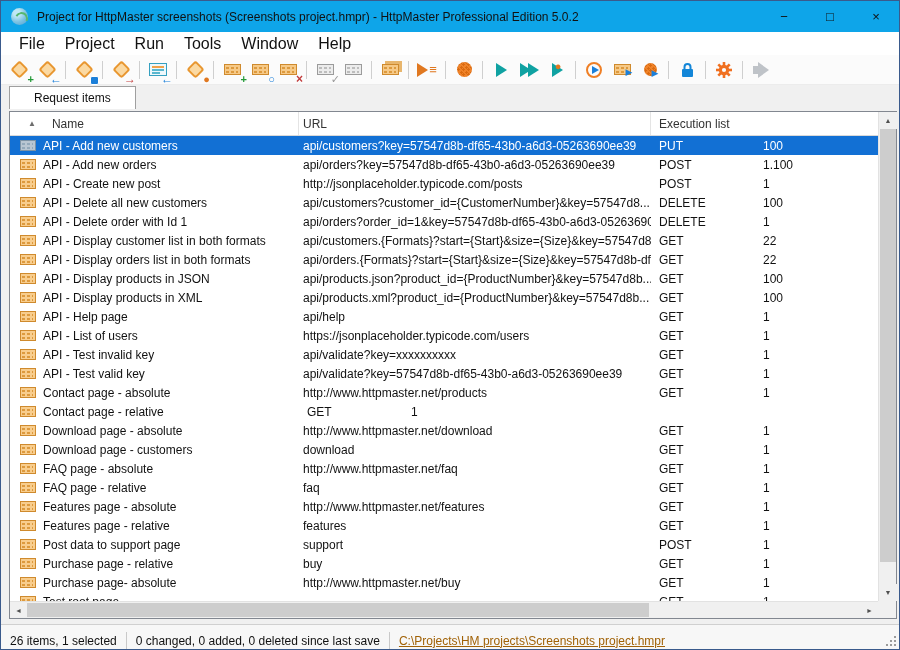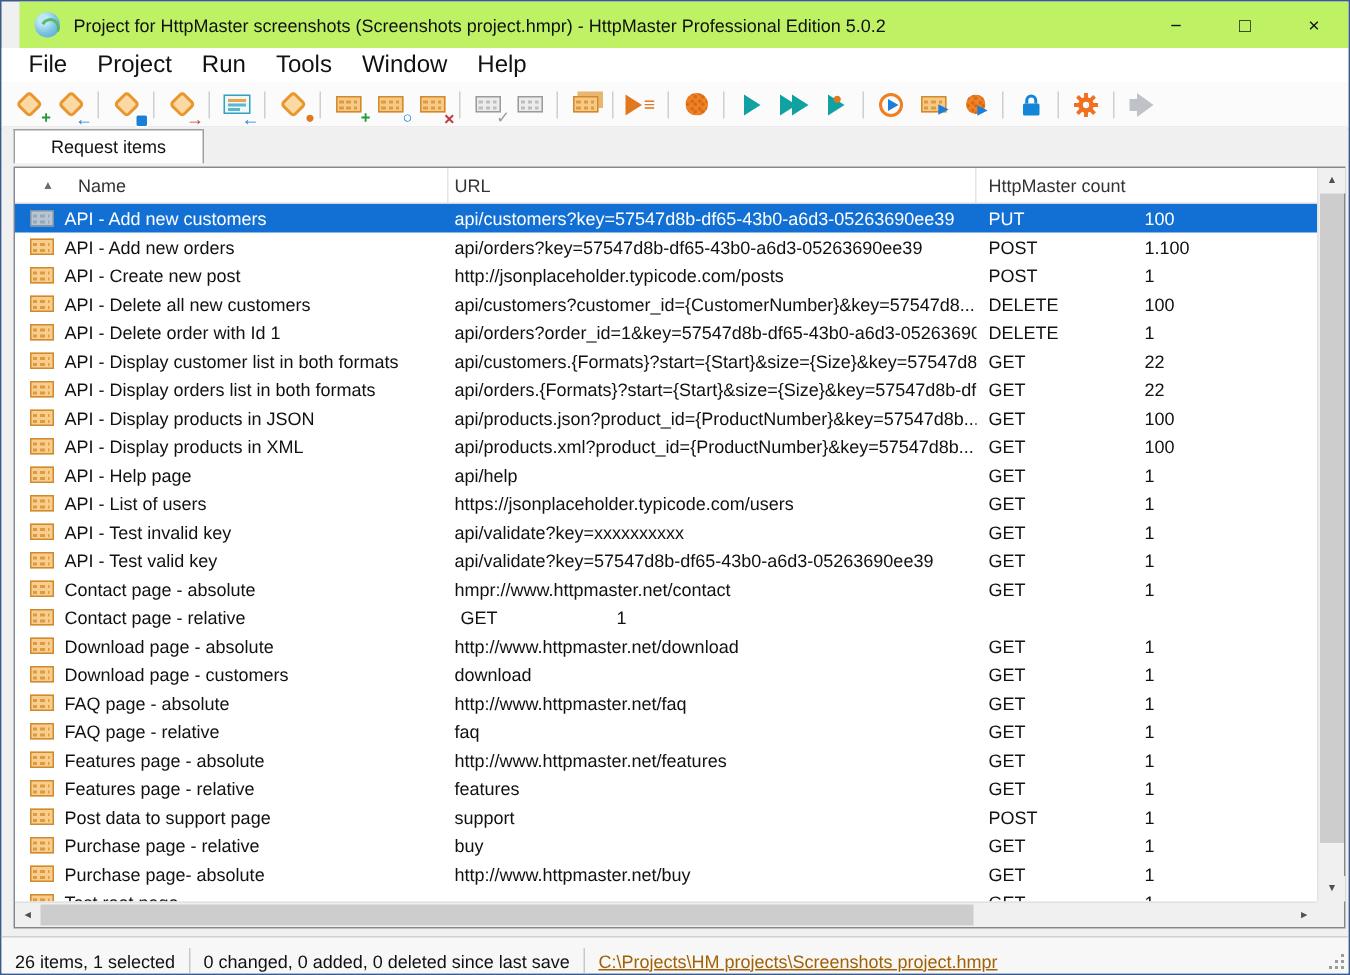--- a/index.html
+++ b/index.html
@@ -1,20 +1,20 @@
 <!DOCTYPE html>
 <html><head>
 <meta charset="utf-8">
 <style>
   html,body{margin:0;padding:0;background:#d7d7d7;}
   *{box-sizing:border-box;font-family:"Liberation Sans","DejaVu Sans",sans-serif;}
   .window{position:relative;width:900px;height:650px;background:#f0f0f0;border:1px solid #3a5a8c;overflow:hidden;}
 
   
-  .titlebar{position:absolute;top:0;left:12px;right:0;height:31px;background:#bef264;display:flex;align-items:center;}
+  .titlebar{position:absolute;top:0;left:0;right:0;height:31px;background:#0ea5e9;display:flex;align-items:center;}
   .app-icon{width:17px;height:17px;border-radius:50%;margin:0 9px 0 10px;
     background:radial-gradient(circle at 35% 30%,#bfe8f5 0 20%,#7cc2e2 55%,#4f9ecf 100%);position:relative;flex:0 0 auto;}
   .app-icon:before{content:"";position:absolute;left:4px;top:4px;width:9px;height:9px;border-radius:50%;
     border:2px solid #57b86f;border-left-color:transparent;border-bottom-color:transparent;transform:rotate(-20deg);}
   .title-text{font-size:12px;color:#111;white-space:nowrap;overflow:hidden;flex:1 1 auto;}
   .win-controls{display:flex;height:100%;flex:0 0 auto;}
   .win-btn{width:46px;height:100%;display:flex;align-items:center;justify-content:center;font-size:13px;color:#111;background:none;border:0;padding:0;}
 
   
   .menubar{position:absolute;top:31px;left:0;right:0;height:23px;background:#ffffff;display:flex;align-items:center;padding-left:8px;}
@@ -286,21 +286,21 @@
   </div>
 
   <div class="main">
     <div class="table">
       <div class="thead">
         <span class="th th-name">
           <span class="sort-tri">▲</span>
           <span>Name</span>
         </span>
         <span class="th th-url">URL</span>
-        <span class="th th-count">HttpMaster count</span>
+        <span class="th th-count">Execution list</span>
       </div>
       <div class="tbody" id="tbody">
           <div class="trow sel">
             <span class="c-name">
               <span class="row-icon"></span>
               <span class="nm">API - Add new customers</span>
             </span>
             <span class="c-url">api/customers?key=57547d8b-df65-43b0-a6d3-05263690ee39</span>
             <span class="c-method">PUT</span>
             <span class="c-count">100</span>
@@ -411,21 +411,21 @@
             </span>
             <span class="c-url">api/validate?key=57547d8b-df65-43b0-a6d3-05263690ee39</span>
             <span class="c-method">GET</span>
             <span class="c-count">1</span>
           </div>
           <div class="trow">
             <span class="c-name">
               <span class="row-icon"></span>
               <span class="nm">Contact page - absolute</span>
             </span>
-            <span class="c-url">hmpr://www.httpmaster.net/contact</span>
+            <span class="c-url">http://www.httpmaster.net/products</span>
             <span class="c-method">GET</span>
             <span class="c-count">1</span>
           </div>
           <div class="trow">
             <span class="c-name">
               <span class="row-icon"></span>
               <span class="nm">Contact page - relative</span>
             </span>
             <span class="c-method">GET</span>
             <span class="c-count">1</span>

